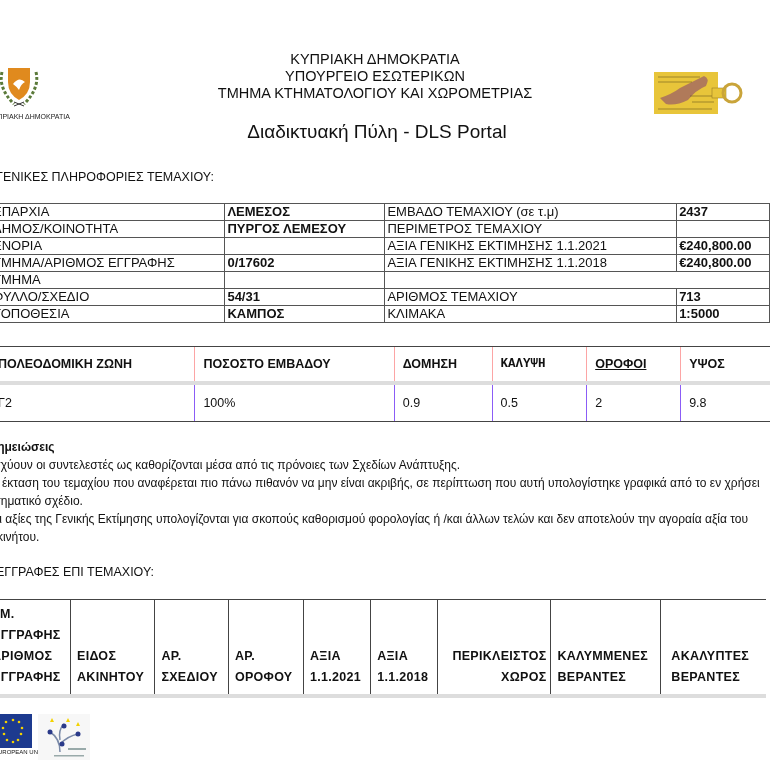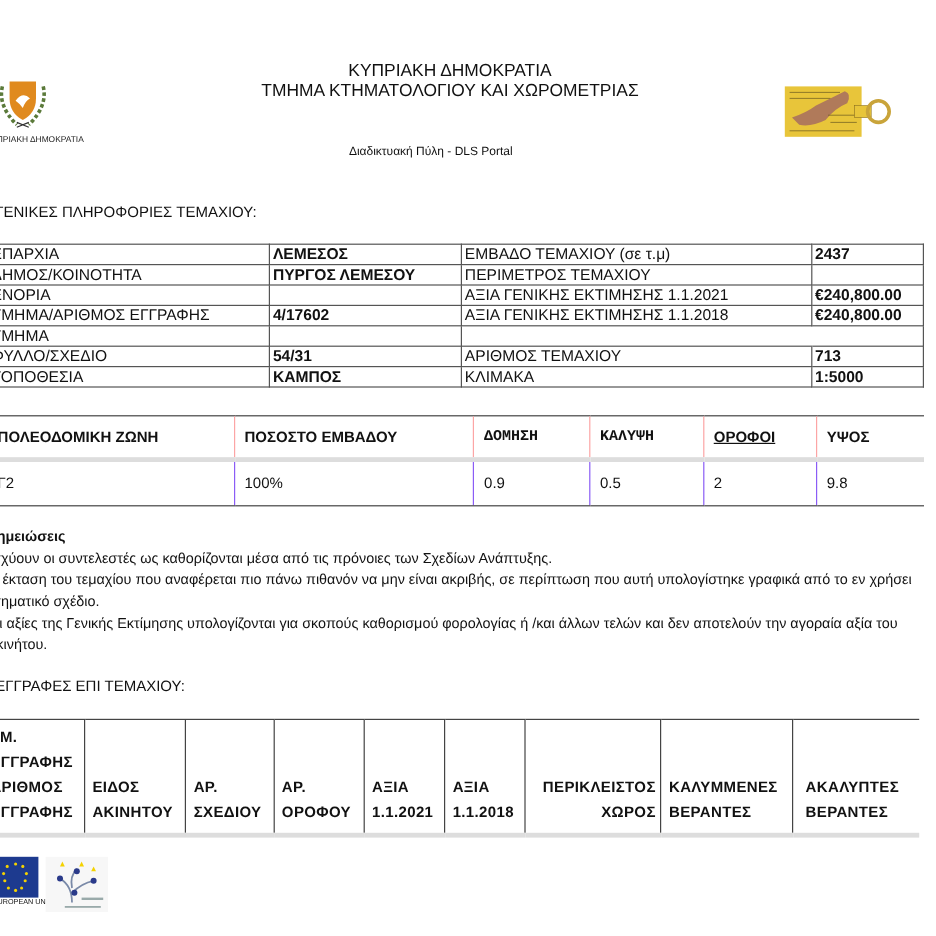--- a/index.html
+++ b/index.html
@@ -5,21 +5,21 @@
   html, body { margin:0; padding:0; background:#ffffff; }
   body { width:780px; height:780px; overflow:hidden; position:relative;
          font-family:"Liberation Sans", sans-serif; color:#111; }
   .abs { position:absolute; }
 
   
   .coat { left:-6px; top:64px; width:50px; height:46px; }
   .coat-caption { left:-12px; top:113px; font-size:7px; white-space:nowrap; color:#222; }
   .titles { left:150px; top:51px; width:450px; text-align:center; font-size:14.5px; line-height:17px; color:#111; }
   .titles .bold { font-weight:normal; }
-  .portal { left:134px; top:121px; width:450px; text-align:center; font-size:10px; }
+  .portal { left:152px; top:121px; width:450px; text-align:center; font-size:19px; }
   .dls-logo { left:652px; top:68px; width:96px; height:50px; }
 
   .section-title { font-size:12.5px; color:#111; }
 
   
   table.info { position:absolute; left:-10px; top:203px; border-collapse:collapse; font-size:13px; }
   table.info td { border:1px solid #555; padding:0 2px; height:16px; line-height:16px; white-space:nowrap; }
   table.info td.lab { width:236px; }
   table.info td.val { width:160px; font-weight:bold; }
   table.info td.lab2 { width:296px; }
@@ -53,20 +53,21 @@
     <path d="M19 20 Q25 12 31 18 Q27 20 25 26 Q22 22 19 20 Z" fill="#fff"></path>
     <path d="M8 8 Q4 24 20 40" stroke="#5b7a3a" stroke-width="3" fill="none" stroke-dasharray="3 2"></path>
     <path d="M42 8 Q46 24 30 40" stroke="#5b7a3a" stroke-width="3" fill="none" stroke-dasharray="3 2"></path>
     <path d="M20 42 L30 38 M20 38 L30 42" stroke="#333" stroke-width="1"></path>
   </svg>
 </div>
 <div class="abs coat-caption">ΚΥΠΡΙΑΚΗ ΔΗΜΟΚΡΑΤΙΑ</div>
 
 <div class="abs titles">
   <div>ΚΥΠΡΙΑΚΗ ΔΗΜΟΚΡΑΤΙΑ</div>
+  <div>ΥΠΟΥΡΓΕΙΟ ΕΣΩΤΕΡΙΚΩΝ</div>
   <div><span>ΤΜΗΜΑ ΚΤΗΜΑΤΟΛΟΓΙΟΥ </span><span class="bold">ΚΑΙ</span><span> ΧΩΡΟΜΕΤΡΙΑΣ</span></div>
 </div>
 <div class="abs portal">Διαδικτυακή Πύλη - DLS Portal</div>
 
 <div class="abs dls-logo">
   <svg width="96" height="50" viewBox="0 0 96 50">
     <rect x="2" y="4" width="64" height="42" fill="#e8c53a"></rect>
     <path d="M8 30 Q20 26 28 20 Q40 14 52 8 Q58 10 54 18 Q44 22 36 32 Q24 38 14 36 Z" fill="#b07a5a"></path>
     <g stroke="#6b5a20" stroke-width="0.6">
       <line x1="6" y1="9" x2="48" y2="9"></line>
@@ -97,21 +98,21 @@
       <td class="val2"></td>
     </tr>
     <tr>
       <td class="lab">ΕΝΟΡΙΑ</td>
       <td class="val"></td>
       <td class="lab2">ΑΞΙΑ ΓΕΝΙΚΗΣ ΕΚΤΙΜΗΣΗΣ 1.1.2021</td>
       <td class="val2">€240,800.00</td>
     </tr>
     <tr>
       <td class="lab">ΤΜΗΜΑ/ΑΡΙΘΜΟΣ ΕΓΓΡΑΦΗΣ</td>
-      <td class="val">4/17602</td>
+      <td class="val">0/17602</td>
       <td class="lab2">ΑΞΙΑ ΓΕΝΙΚΗΣ ΕΚΤΙΜΗΣΗΣ 1.1.2018</td>
       <td class="val2">€240,800.00</td>
     </tr>
     <tr>
       <td class="lab">ΤΜΗΜΑ</td>
       <td class="val"></td>
       <td class="lab2" style="border-right:none;"></td>
       <td class="val2" style="border-left:none;"></td>
     </tr>
     <tr>
@@ -127,21 +128,21 @@
       <td class="val2">1:5000</td>
     </tr>
   </tbody>
 </table>
 
 <table class="zone">
   <thead>
     <tr>
       <th style="width:199px;">ΠΟΛΕΟΔΟΜΙΚΗ ΖΩΝΗ</th>
       <th style="width:193px;">ΠΟΣΟΣΤΟ ΕΜΒΑΔΟΥ</th>
-      <th style="width:86px;font-family:Liberation Mono, monospace;">ΔΟΜΗΣΗ</th>
+      <th style="width:86px;">ΔΟΜΗΣΗ</th>
       <th style="width:84px;font-family:Liberation Mono, monospace;">ΚΑΛΥΨΗ</th>
       <th style="width:82px;text-decoration:underline;">ΟΡΟΦΟΙ</th>
       <th style="width:80px;">ΥΨΟΣ</th>
     </tr>
   </thead>
   <tbody>
     <tr>
       <td>Γ2</td>
       <td>100%</td>
       <td>0.9</td>

